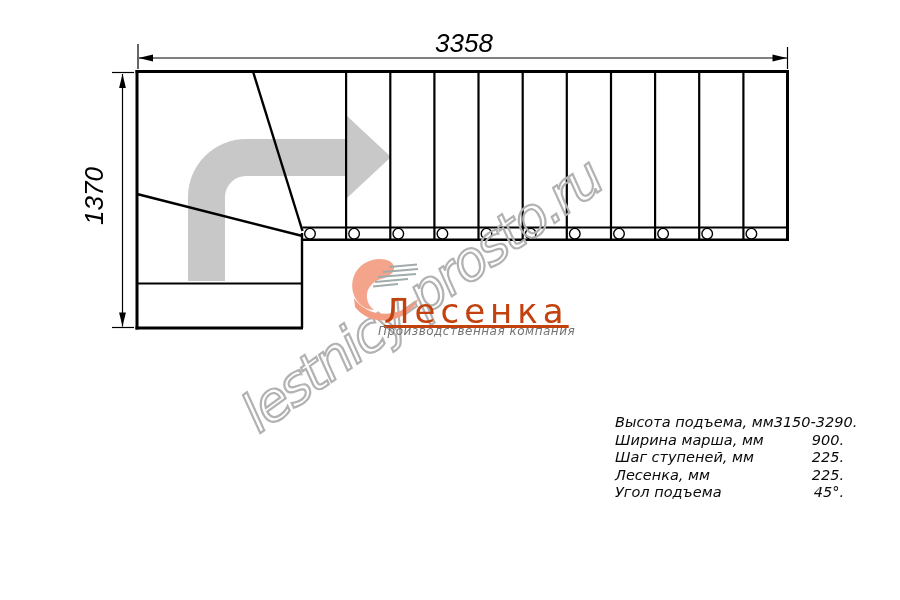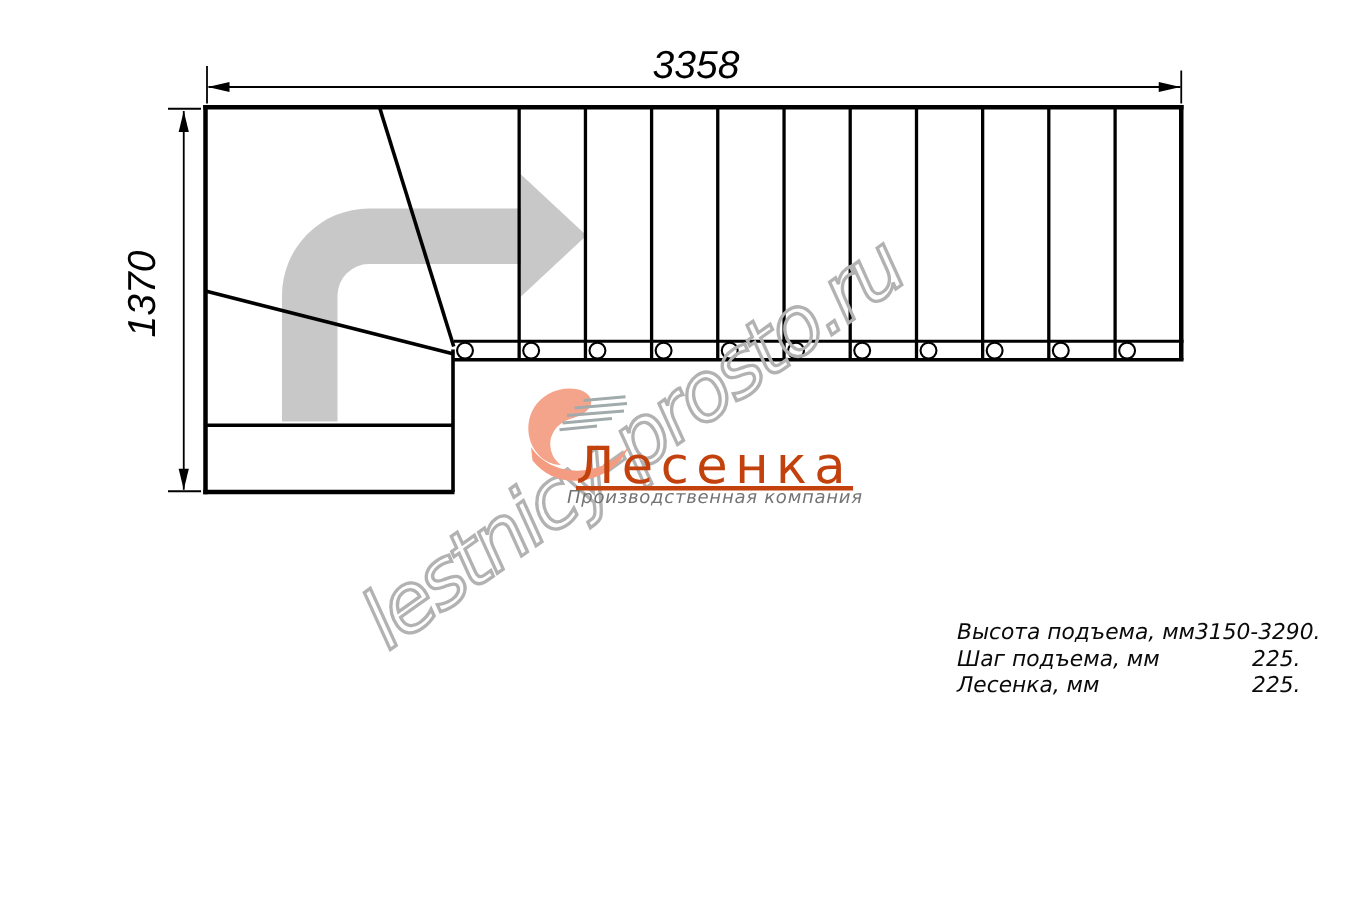--- a/index.html
+++ b/index.html
@@ -29,21 +29,21 @@
     font-size:34px;letter-spacing:5px;color:#c2410c;line-height:1;
     white-space:nowrap;
     text-decoration:underline;
   }
   .logo-tagline{
     position:absolute;left:378px;top:324px;
     font-size:12px;font-style:italic;letter-spacing:0.5px;color:#737373;
     white-space:nowrap;
   }
   .specs{
-    position:absolute;left:638px;top:414px;width:229px;
+    position:absolute;left:615px;top:414px;width:229px;
     font-style:italic;font-size:14.5px;line-height:17.5px;color:#0a0a0a;
   }
   .spec-row{display:flex;justify-content:space-between;}
   .spec-label{white-space:nowrap;}
   .spec-value{white-space:nowrap;text-align:center;}
 </style>
 </head>
 <body>
 
 <div class="canvas">
@@ -128,22 +128,30 @@
   </svg>
   <div class="logo-brand">Лесенка</div>
   <div class="logo-tagline">Производственная компания</div>
 
   <div class="specs">
     <div class="spec-row">
       <span class="spec-label">Высота подъема, мм</span>
       <span class="spec-value">3150-3290.</span>
     </div>
     <div class="spec-row">
-      <span class="spec-label">Шаг подъема, мм</span>
+      <span class="spec-label">Ширина марша, мм</span>
+      <span class="spec-value">900.</span>
+    </div>
+    <div class="spec-row">
+      <span class="spec-label">Шаг ступеней, мм</span>
       <span class="spec-value">225.</span>
     </div>
     <div class="spec-row">
       <span class="spec-label">Лесенка, мм</span>
       <span class="spec-value">225.</span>
     </div>
+    <div class="spec-row">
+      <span class="spec-label">Угол подъема</span>
+      <span class="spec-value">45°.</span>
+    </div>
   </div>
 
 </div>
 
 </body></html>

